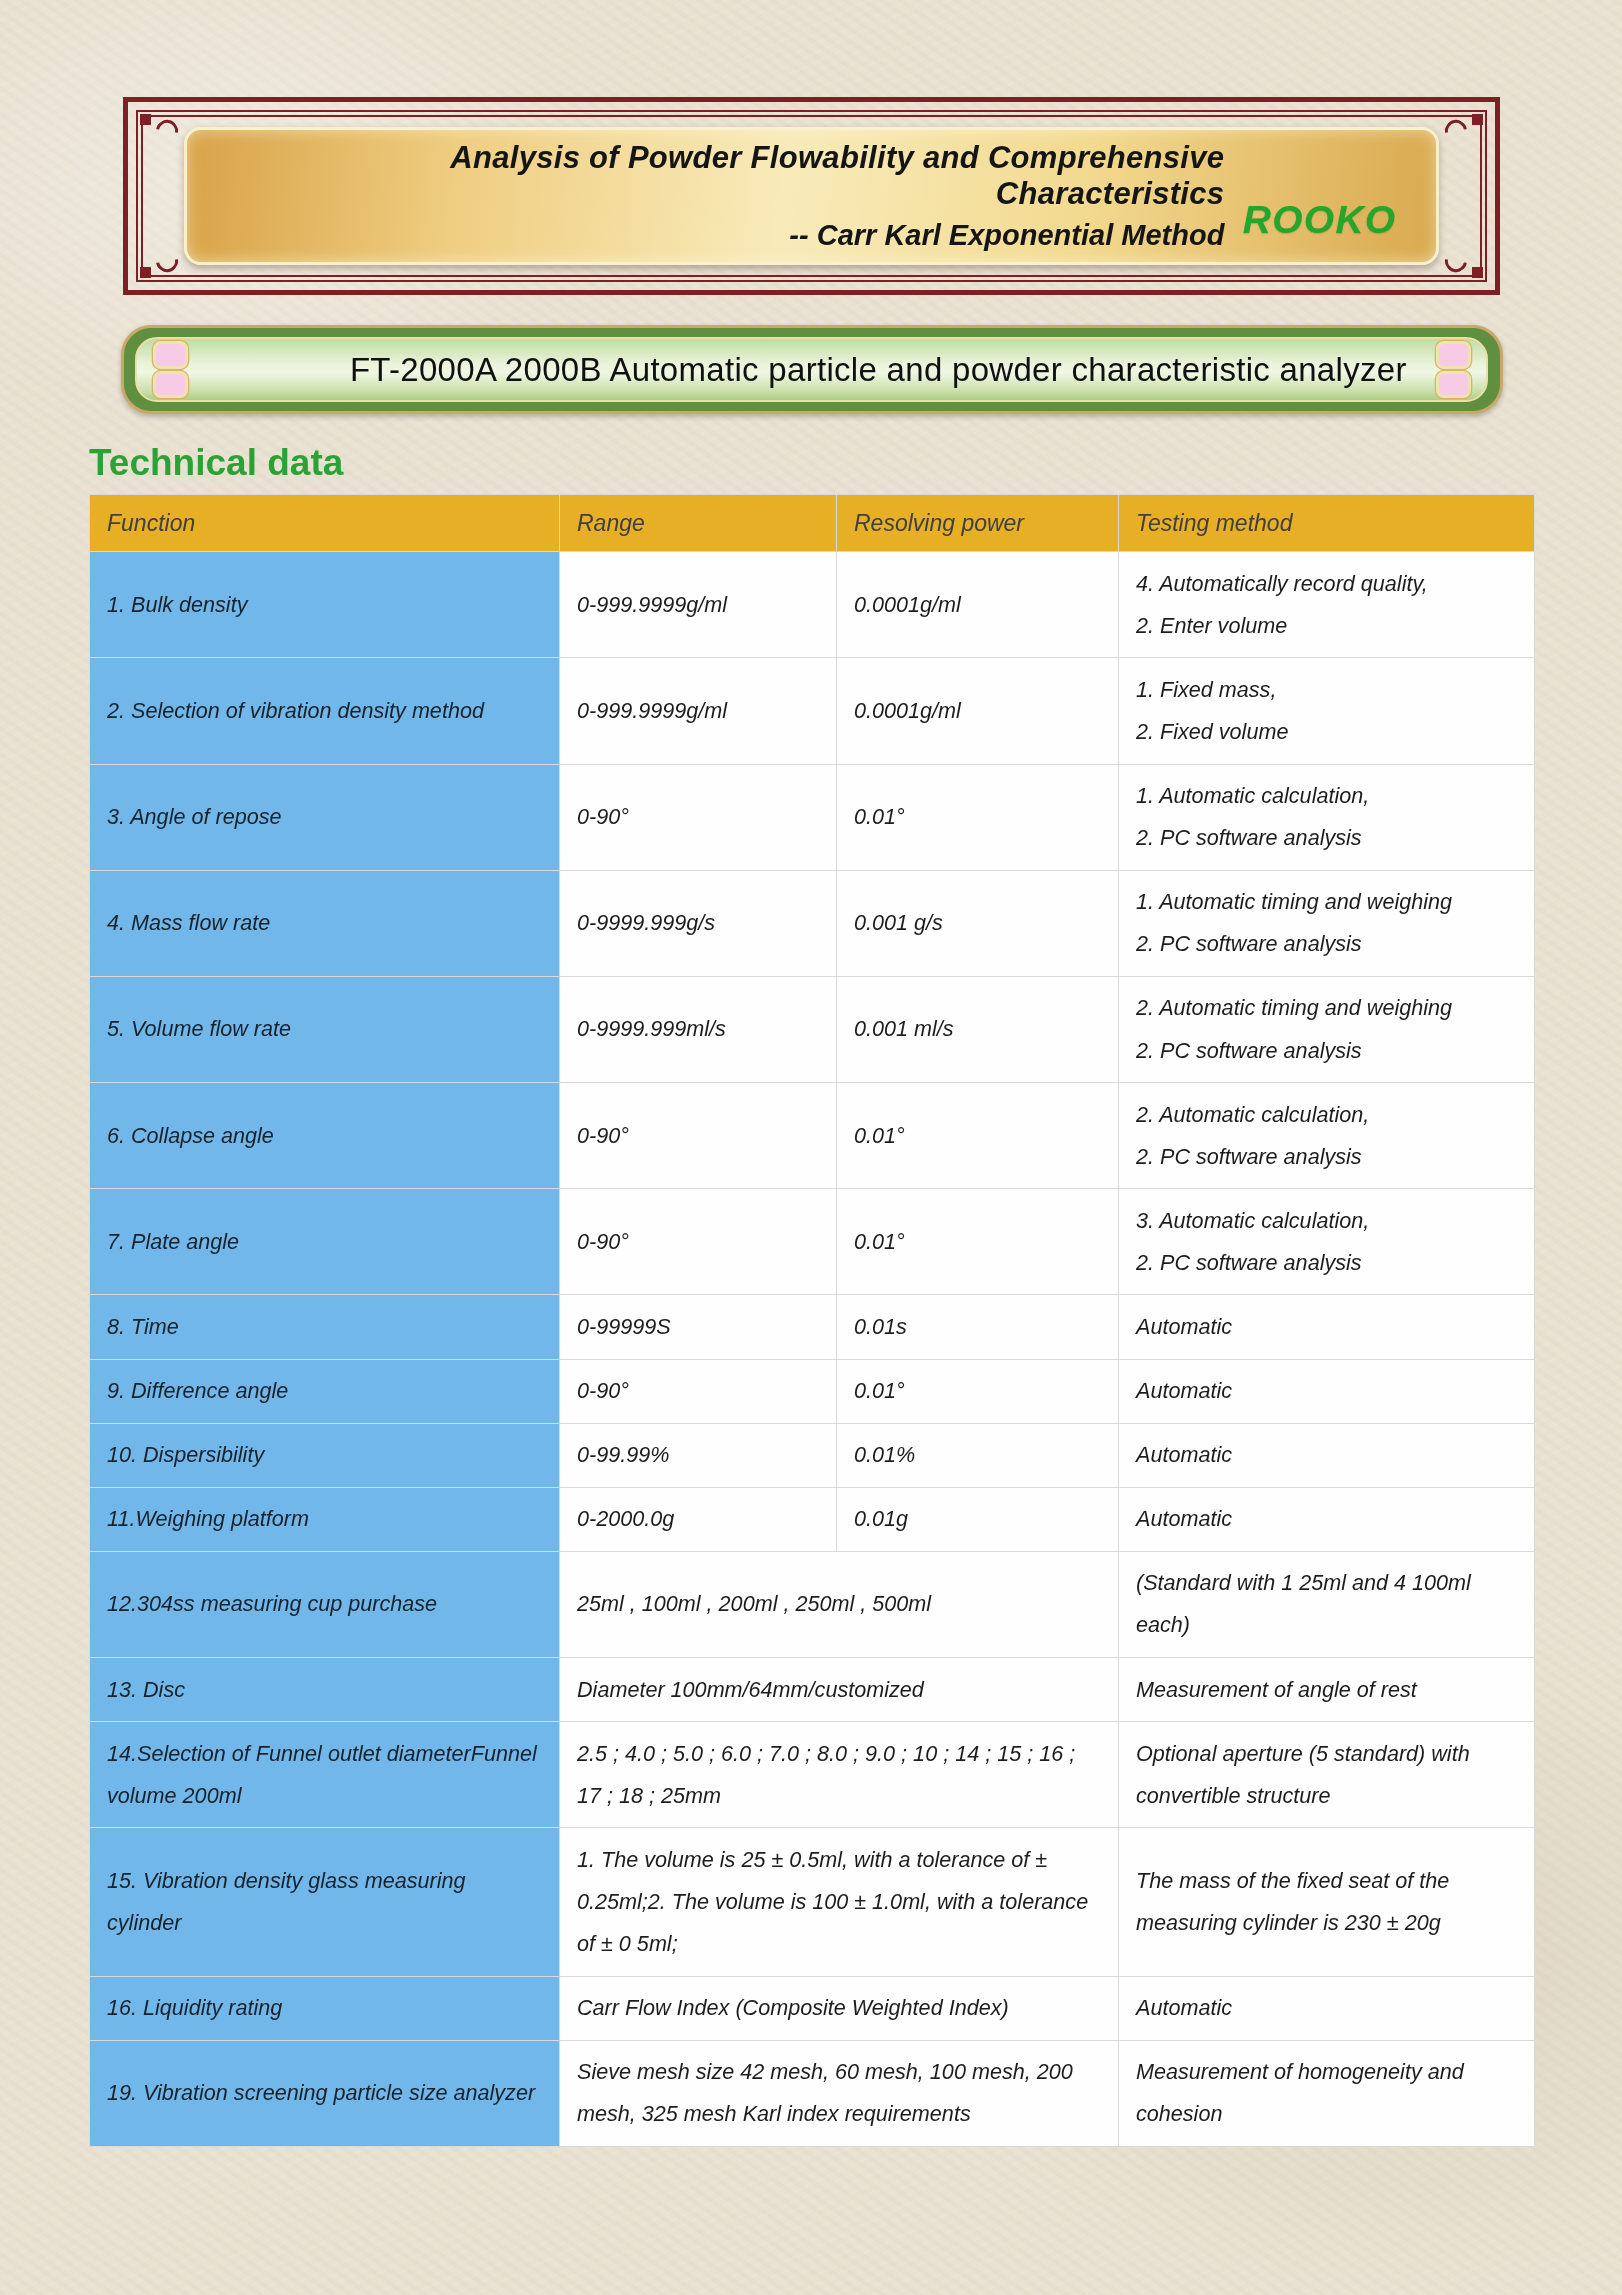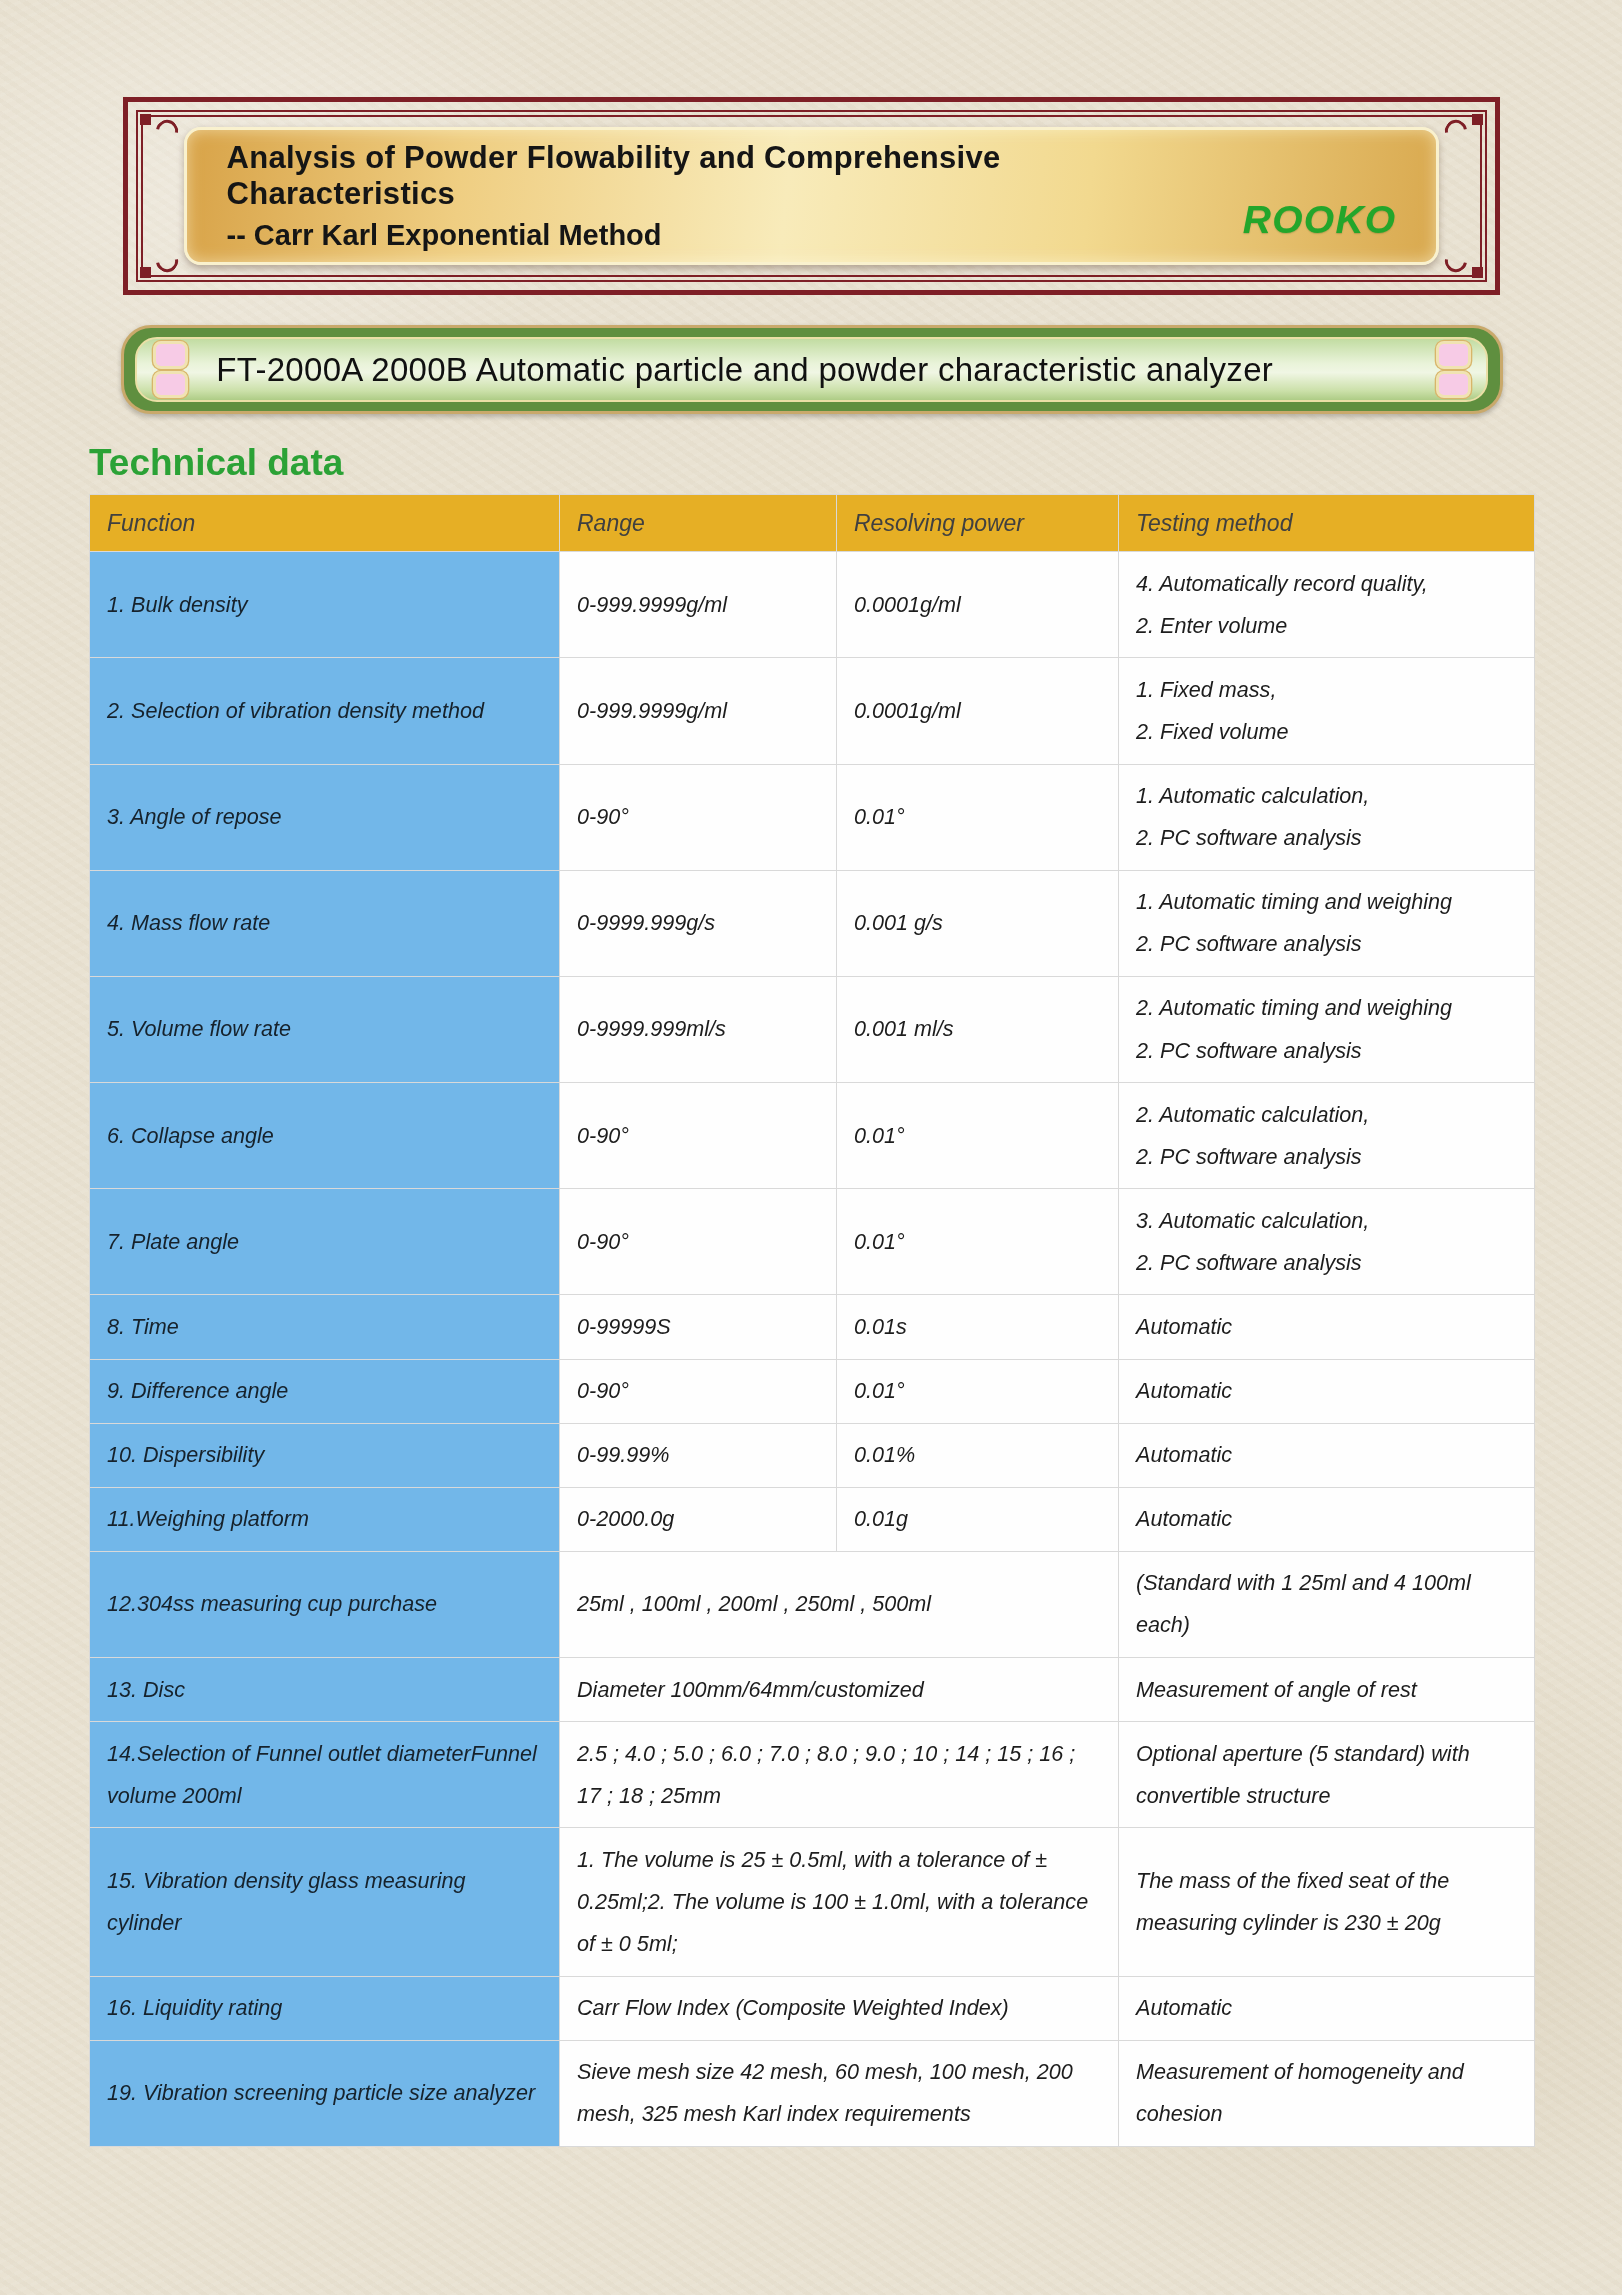--- a/index.html
+++ b/index.html
@@ -52,21 +52,21 @@
     position:relative;
     margin:2.6px 22px;
     min-height:99px;
     border-radius:17px;
     border:3.3px solid #F9F1CE;
     background:linear-gradient(96deg,#D8A348 0%,#EFCE82 22%,#F8EBBA 48%,#F2D98F 72%,#D9A94F 100%);
     box-shadow:0 3.9px 7.9px rgba(60,30,10,.30), inset 0 0 14.4px rgba(255,250,220,.55);
     display:flex;align-items:center;
     padding:9.2px 39px;
   }
-  .plaque-titles{flex:1;text-align:left;color:#151515;font-weight:600;}
+  .plaque-titles{flex:1;text-align:right;color:#151515;font-style:italic;font-weight:600;}
   .plaque-line1{font-size:31px;letter-spacing:0.3px;}
   .plaque-line2{font-size:29px;margin-top:7.9px;}
   .brand{
     font-size:39px;font-weight:800;font-style:italic;
     color:#23A62B;margin-left:18.3px;letter-spacing:1.3px;
     text-shadow:0 1.3px 1.3px rgba(40,80,20,.25);
     margin-top:48px;
   }
 
   
@@ -77,21 +77,21 @@
     border-radius:30px;
     padding:9.2px 11.8px;
     box-shadow:0 2.6px 5.2px rgba(0,0,0,.22);
     position:relative;
   }
   .banner-inner{
     border-radius:22px;
     border:2px solid #EADFA6;
     background:linear-gradient(180deg,#C2DCA2 0%,#E9F3D9 40%,#F0F6E4 55%,#CBE0A9 85%,#AECC86 100%);
     min-height:65px;
-    display:flex;align-items:center;justify-content:flex-start;
+    display:flex;align-items:center;justify-content:flex-end;
     padding:6.5px 79px;
   }
   .banner-title{font-size:33px;color:#111;font-weight:500;letter-spacing:0.3px;white-space:nowrap;}
   .tab{
     position:absolute;width:35px;height:27.5px;
     background:#F7CBE6;border:3.3px solid #F0E3B2;border-radius:7.9px;
     box-shadow:0 0 0 1.3px #D8B56A;
   }
   .tab.tl{top:13px;left:29px;}
   .tab.bl{bottom:13px;left:29px;}

